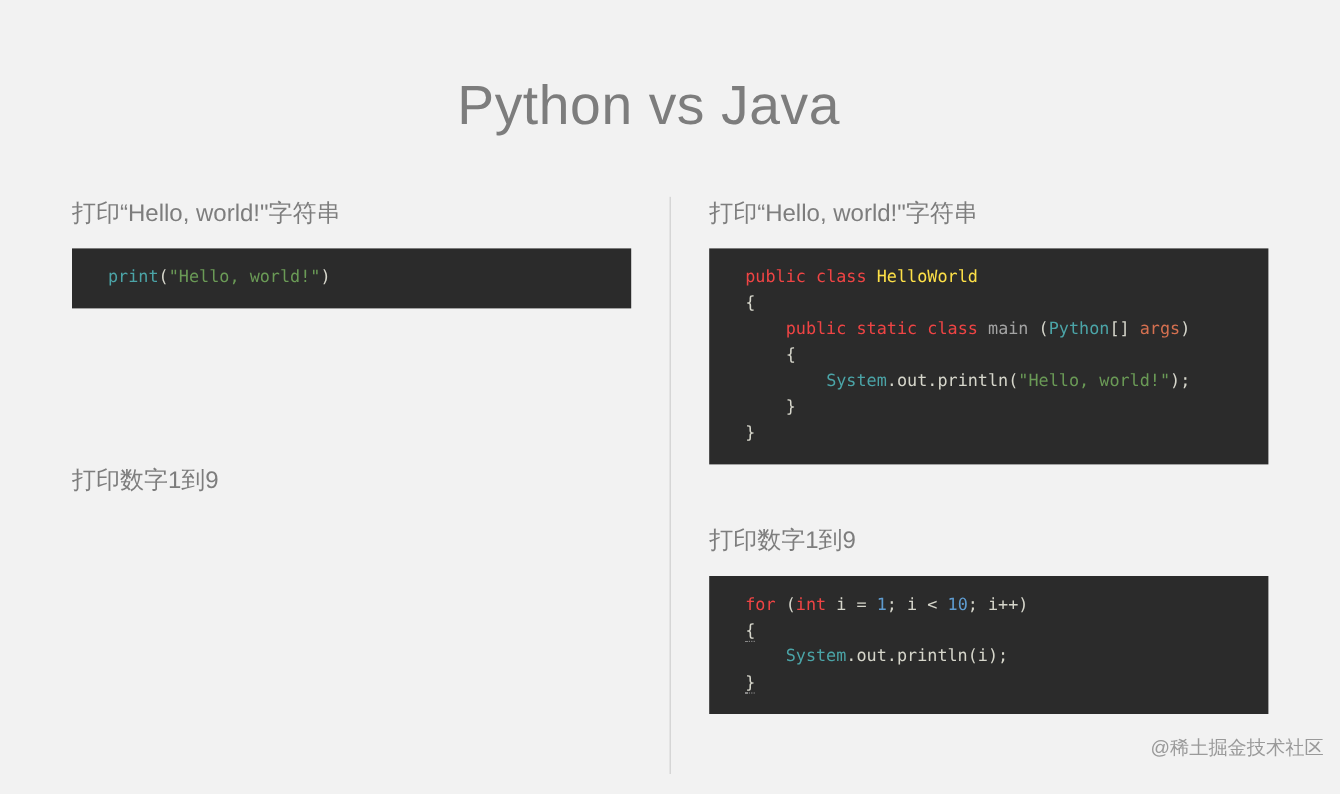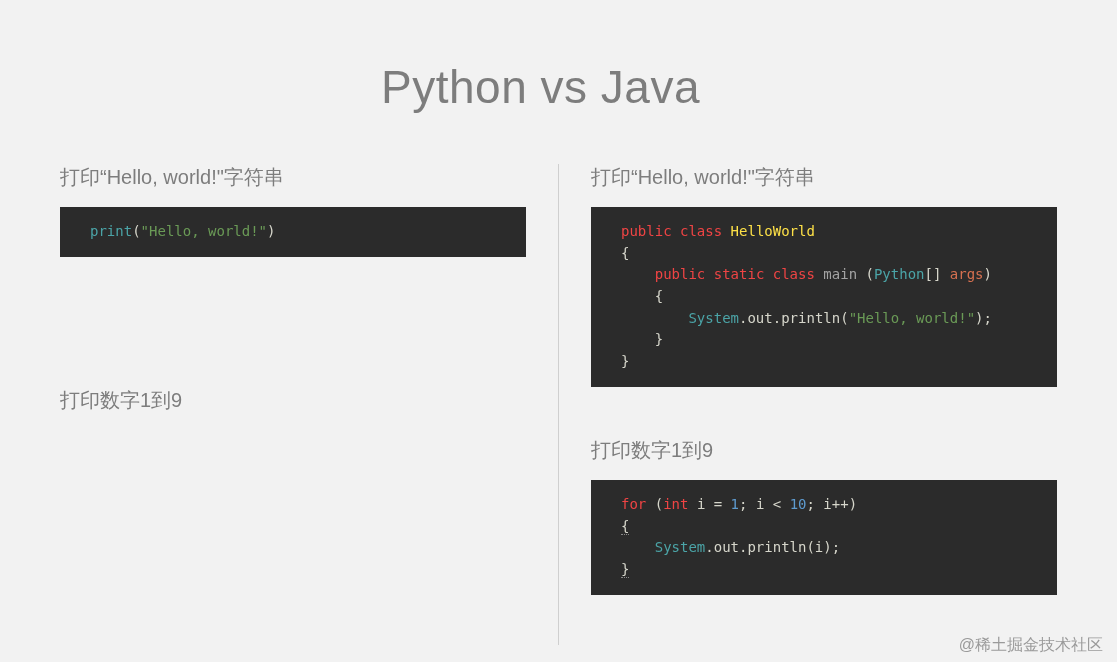--- a/index.html
+++ b/index.html
@@ -59,21 +59,21 @@
   .tok-fn    { color: #4ba4a7; }  
   .tok-num   { color: #5e9bcf; }  
   .tok-type  { color: #4ba4a7; }
   .tok-param { color: #d57050; }
   .tok-meth  { color: #a3a3a3; }
   .tok-class { color: #fde047; }
   .ul { border-bottom: 1px dotted #888; }
   .watermark {
     position: absolute;
     right: 14px;
-    bottom: 6px;
+    bottom: 28px;
     color: #9a9a9a;
     font-size: 16px;
   }
 </style>
 </head>
 <body>
 
 <div class="title">Python vs Java</div>
 
 <div class="columns">

